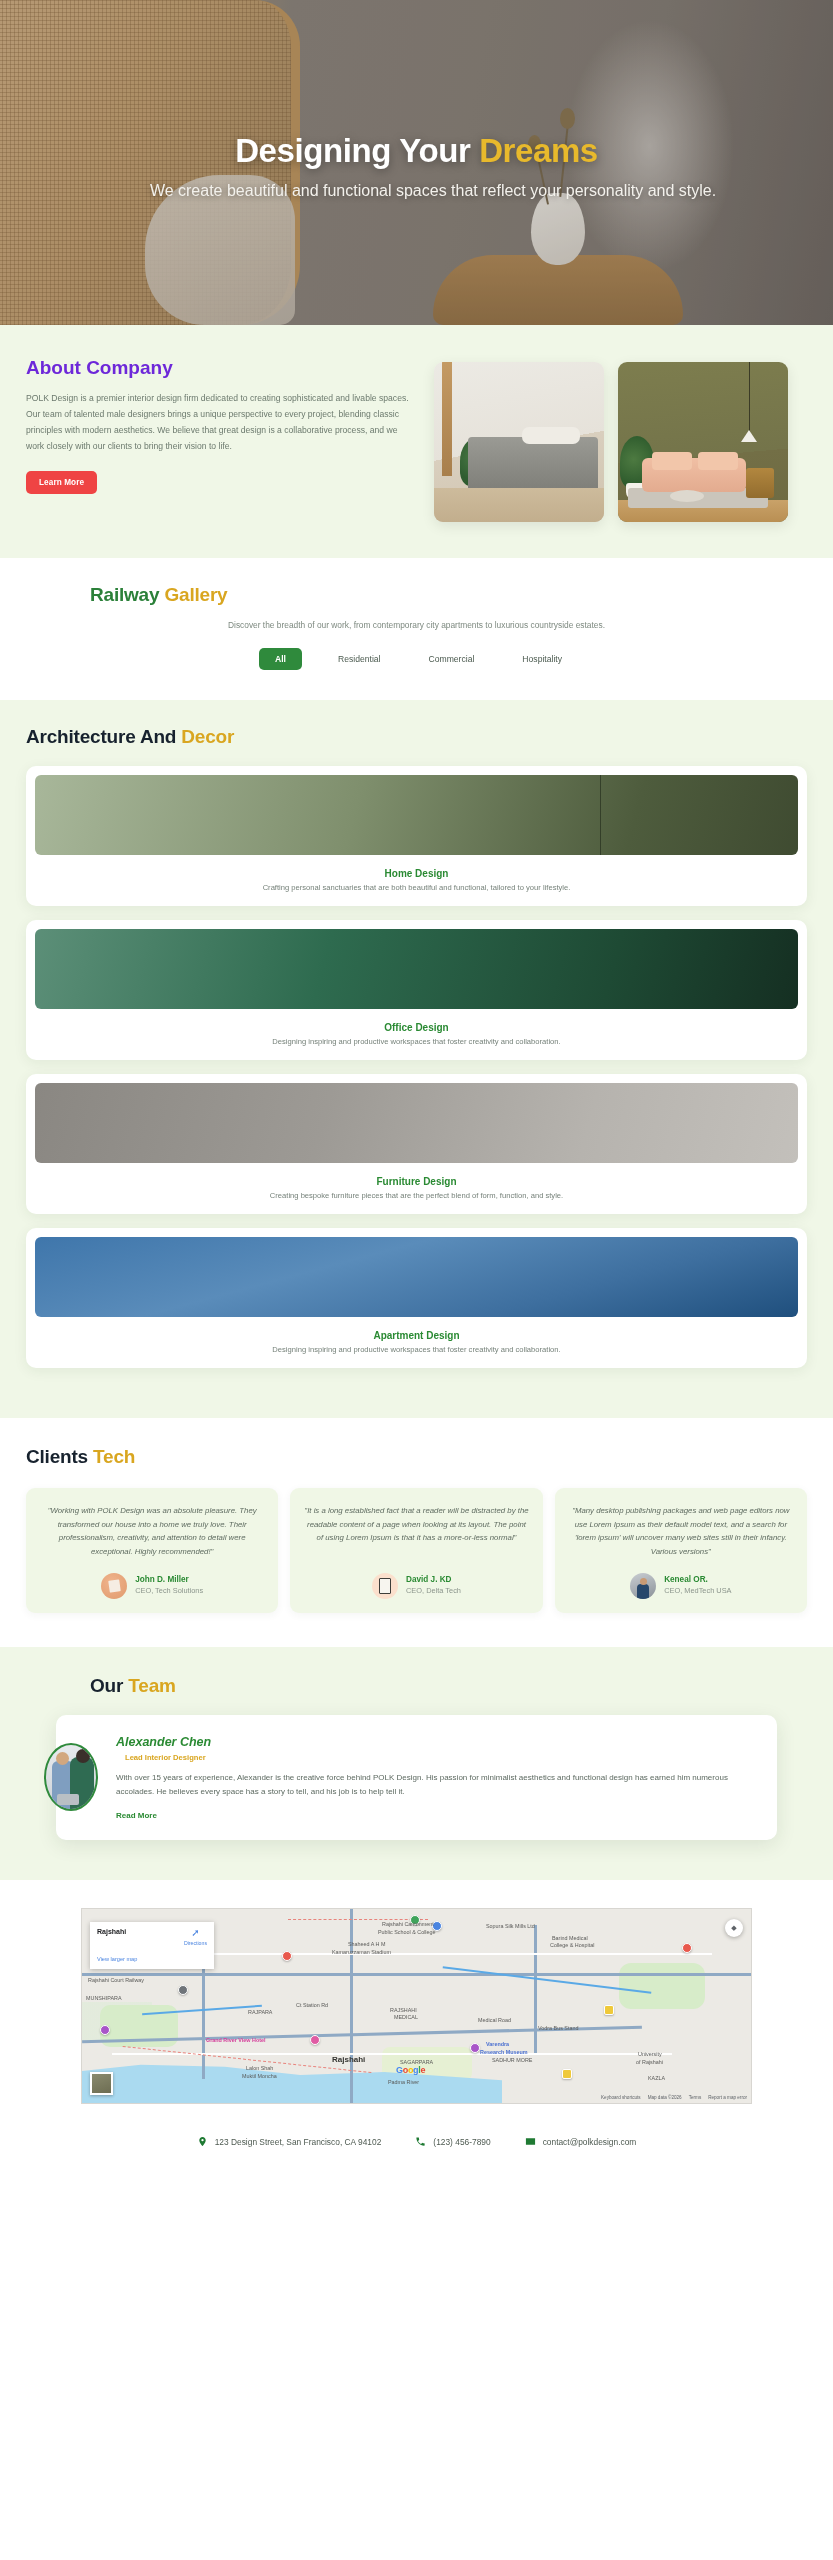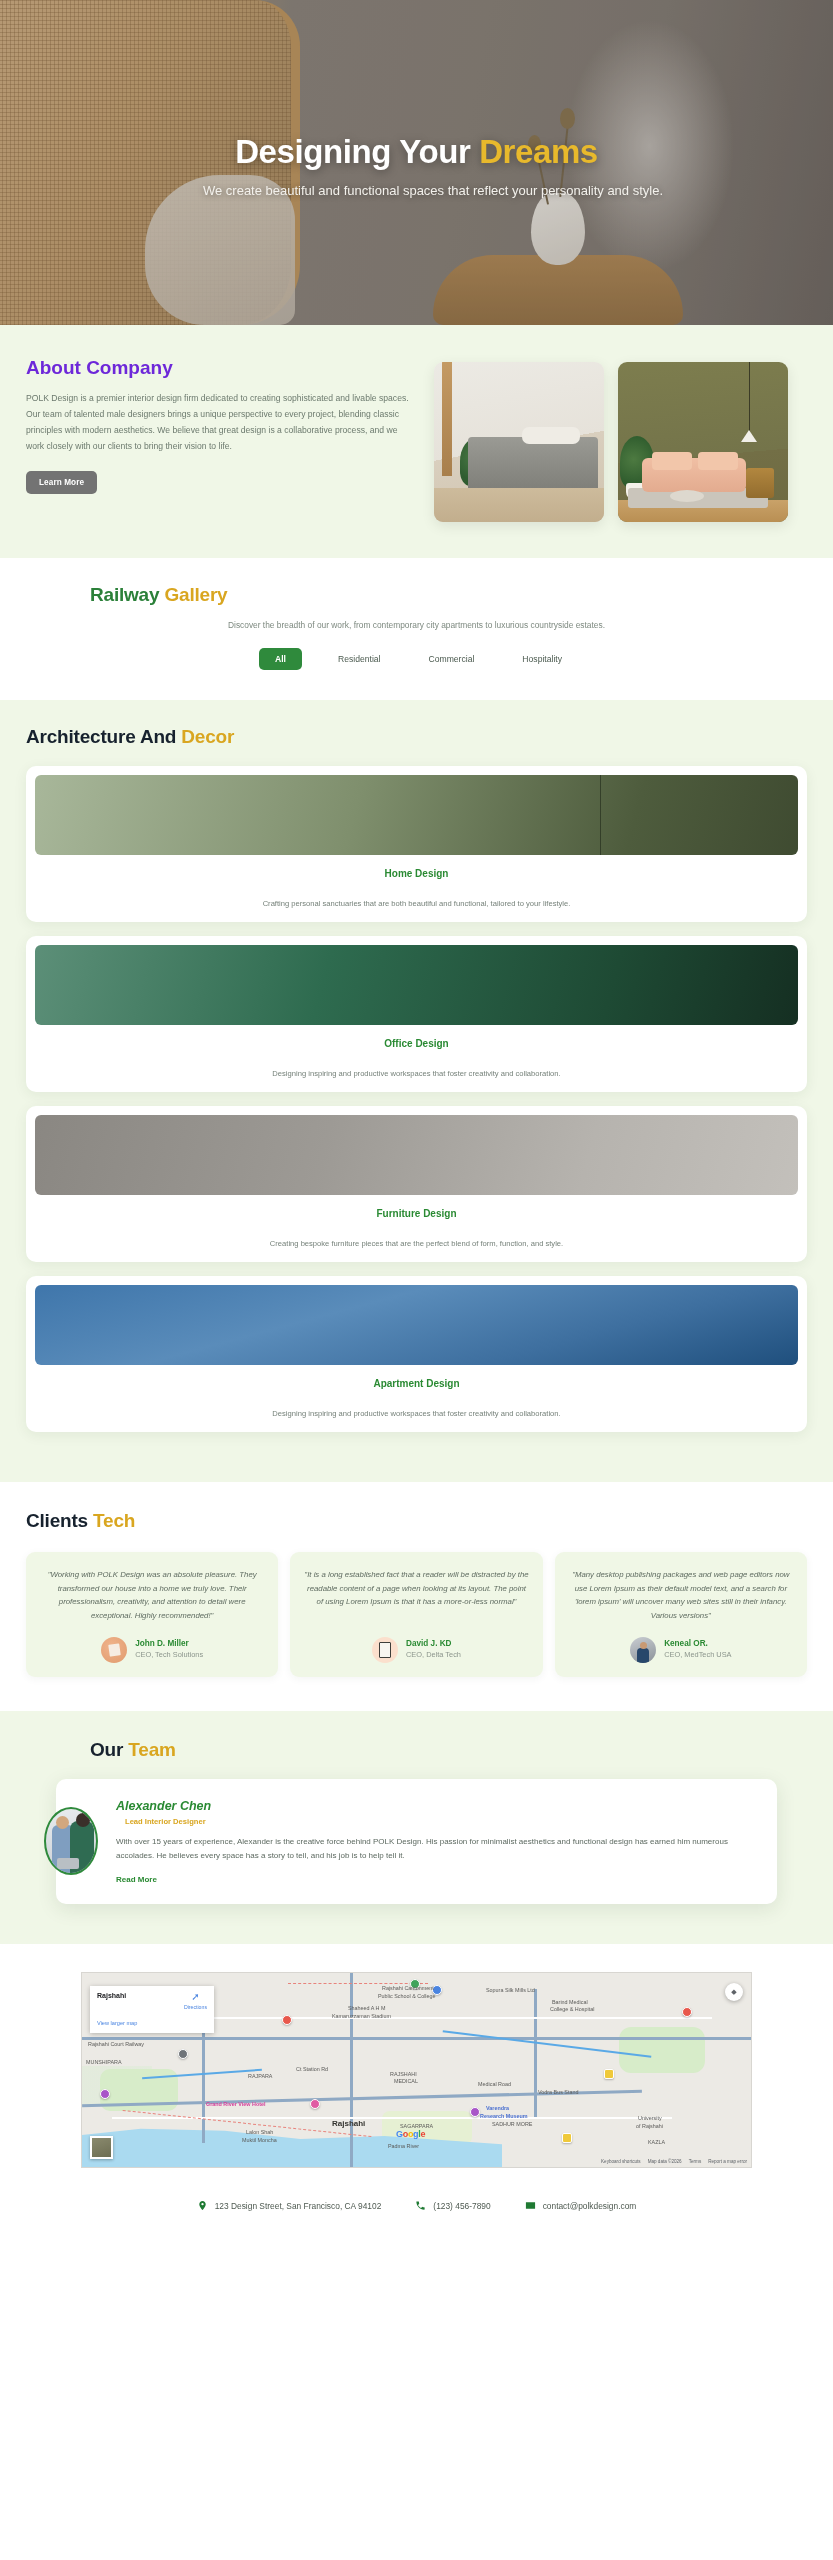--- a/index.html
+++ b/index.html
@@ -81,21 +81,21 @@
     text-align: center;
     padding-top: 6px;
   }
   .hero-title {
     font-size: 33px; font-weight: 700; letter-spacing: -0.4px;
     color: #ffffff;
     text-shadow: 0 2px 10px rgba(0,0,0,0.35);
   }
   .hero-title .accent { color: #e8b92c; }
   .hero-sub {
-    margin-top: 12px; font-size: 13px; color: #f3f1ec;
+    margin-top: 12px; font-size: 16px; color: #f3f1ec;
     text-shadow: 0 1px 6px rgba(0,0,0,0.4);
     margin-left: 33px;
   }
 
   
   .sec-mint { background: #f0f7e7; }
   .sec-white { background: #ffffff; }
 
   h2.sect-title { font-size: 19px; font-weight: 700; letter-spacing: -0.2px; }
   .green { color: #2b8039; }
@@ -104,21 +104,21 @@
 
   
   .about { display: flex; gap: 18px; padding: 32px 26px 36px 26px; align-items: flex-start; }
   .about-left { width: 390px; flex: 0 0 390px; }
   .about-title { font-size: 19px; font-weight: 700; color: #6d28d9; }
   .about-text {
     margin-top: 12px; font-size: 8.6px; line-height: 1.85; color: #6c7a6e;
   }
   .btn-learn {
     display: inline-block; margin-top: 16px;
-    background: #737373; color: #ffffff;
+    background: #ef4444; color: #ffffff;
     font-size: 8.2px; font-weight: 700;
     padding: 7px 13px; border-radius: 5px;
     border: none; cursor: pointer; letter-spacing: 0.1px;
   }
   .about-imgs { display: flex; gap: 14px; padding-top: 5px; }
   .about-img { width: 170px; height: 160px; border-radius: 9px; overflow: hidden; box-shadow: 0 4px 14px rgba(0,0,0,0.09); position: relative; }
   
   .img-bedroom { background: linear-gradient(170deg,#eceae4 0%, #e6e2da 52%, #d9cfbe 52%, #cfc3ae 100%); }
   .img-bedroom .panel { position: absolute; left: 8px; top: 0; width: 10px; height: 114px; background: linear-gradient(180deg,#c49a63,#a87f4c); }
   .img-bedroom .bed { position: absolute; right: 6px; bottom: 30px; width: 130px; height: 55px; background: linear-gradient(180deg,#9a9a94,#7e7e78); border-radius: 4px 4px 2px 2px; }
@@ -157,21 +157,21 @@
     box-shadow: 0 3px 14px rgba(30,50,30,0.07);
     margin-bottom: 14px;
   }
   .arch-img { height: 80px; border-radius: 6px; }
   .arch-img.home { background: linear-gradient(105deg,#a8b79a 0%, #7f8f6d 42%, #4e5c3d 78%, #3f4b31 100%); position: relative; }
   .arch-img.home:after { content:""; position:absolute; left:74%; top:0; bottom:0; width:1px; background:rgba(25,35,20,0.55); }
   .arch-img.office { background: linear-gradient(105deg,#5c8f78 0%, #2e6b4f 38%, #1e4a34 75%, #152f22 100%); }
   .arch-img.furniture { background: linear-gradient(105deg,#8a8782 0%, #9d9a95 38%, #b6b3ae 72%, #c3c0bb 100%); }
   .arch-img.apartment { background: linear-gradient(165deg,#3f76ab 0%, #5a8cba 38%, #3e6f9f 70%, #1f4f7d 100%); }
   .arch-name { text-align: center; margin-top: 13px; font-size: 10px; font-weight: 700; color: #2a8a33; }
-  .arch-desc { text-align: center; margin-top: 20px; font-size: 7.6px; color: #76827a; }
+  .arch-desc { text-align: center; margin-top: 4px; font-size: 7.6px; color: #76827a; }
 
   
   .clients { padding: 28px 26px 34px 26px; }
   .clients-title { font-size: 19px; font-weight: 700; margin-bottom: 20px; }
   .t-row { display: flex; gap: 12px; }
   .t-card {
     flex: 1; background: #f0f7e6; border-radius: 9px; padding: 16px 14px 14px 14px;
     box-shadow: 0 2px 8px rgba(40,60,40,0.05);
     display: flex; flex-direction: column; justify-content: space-between;
     min-height: 118px;

